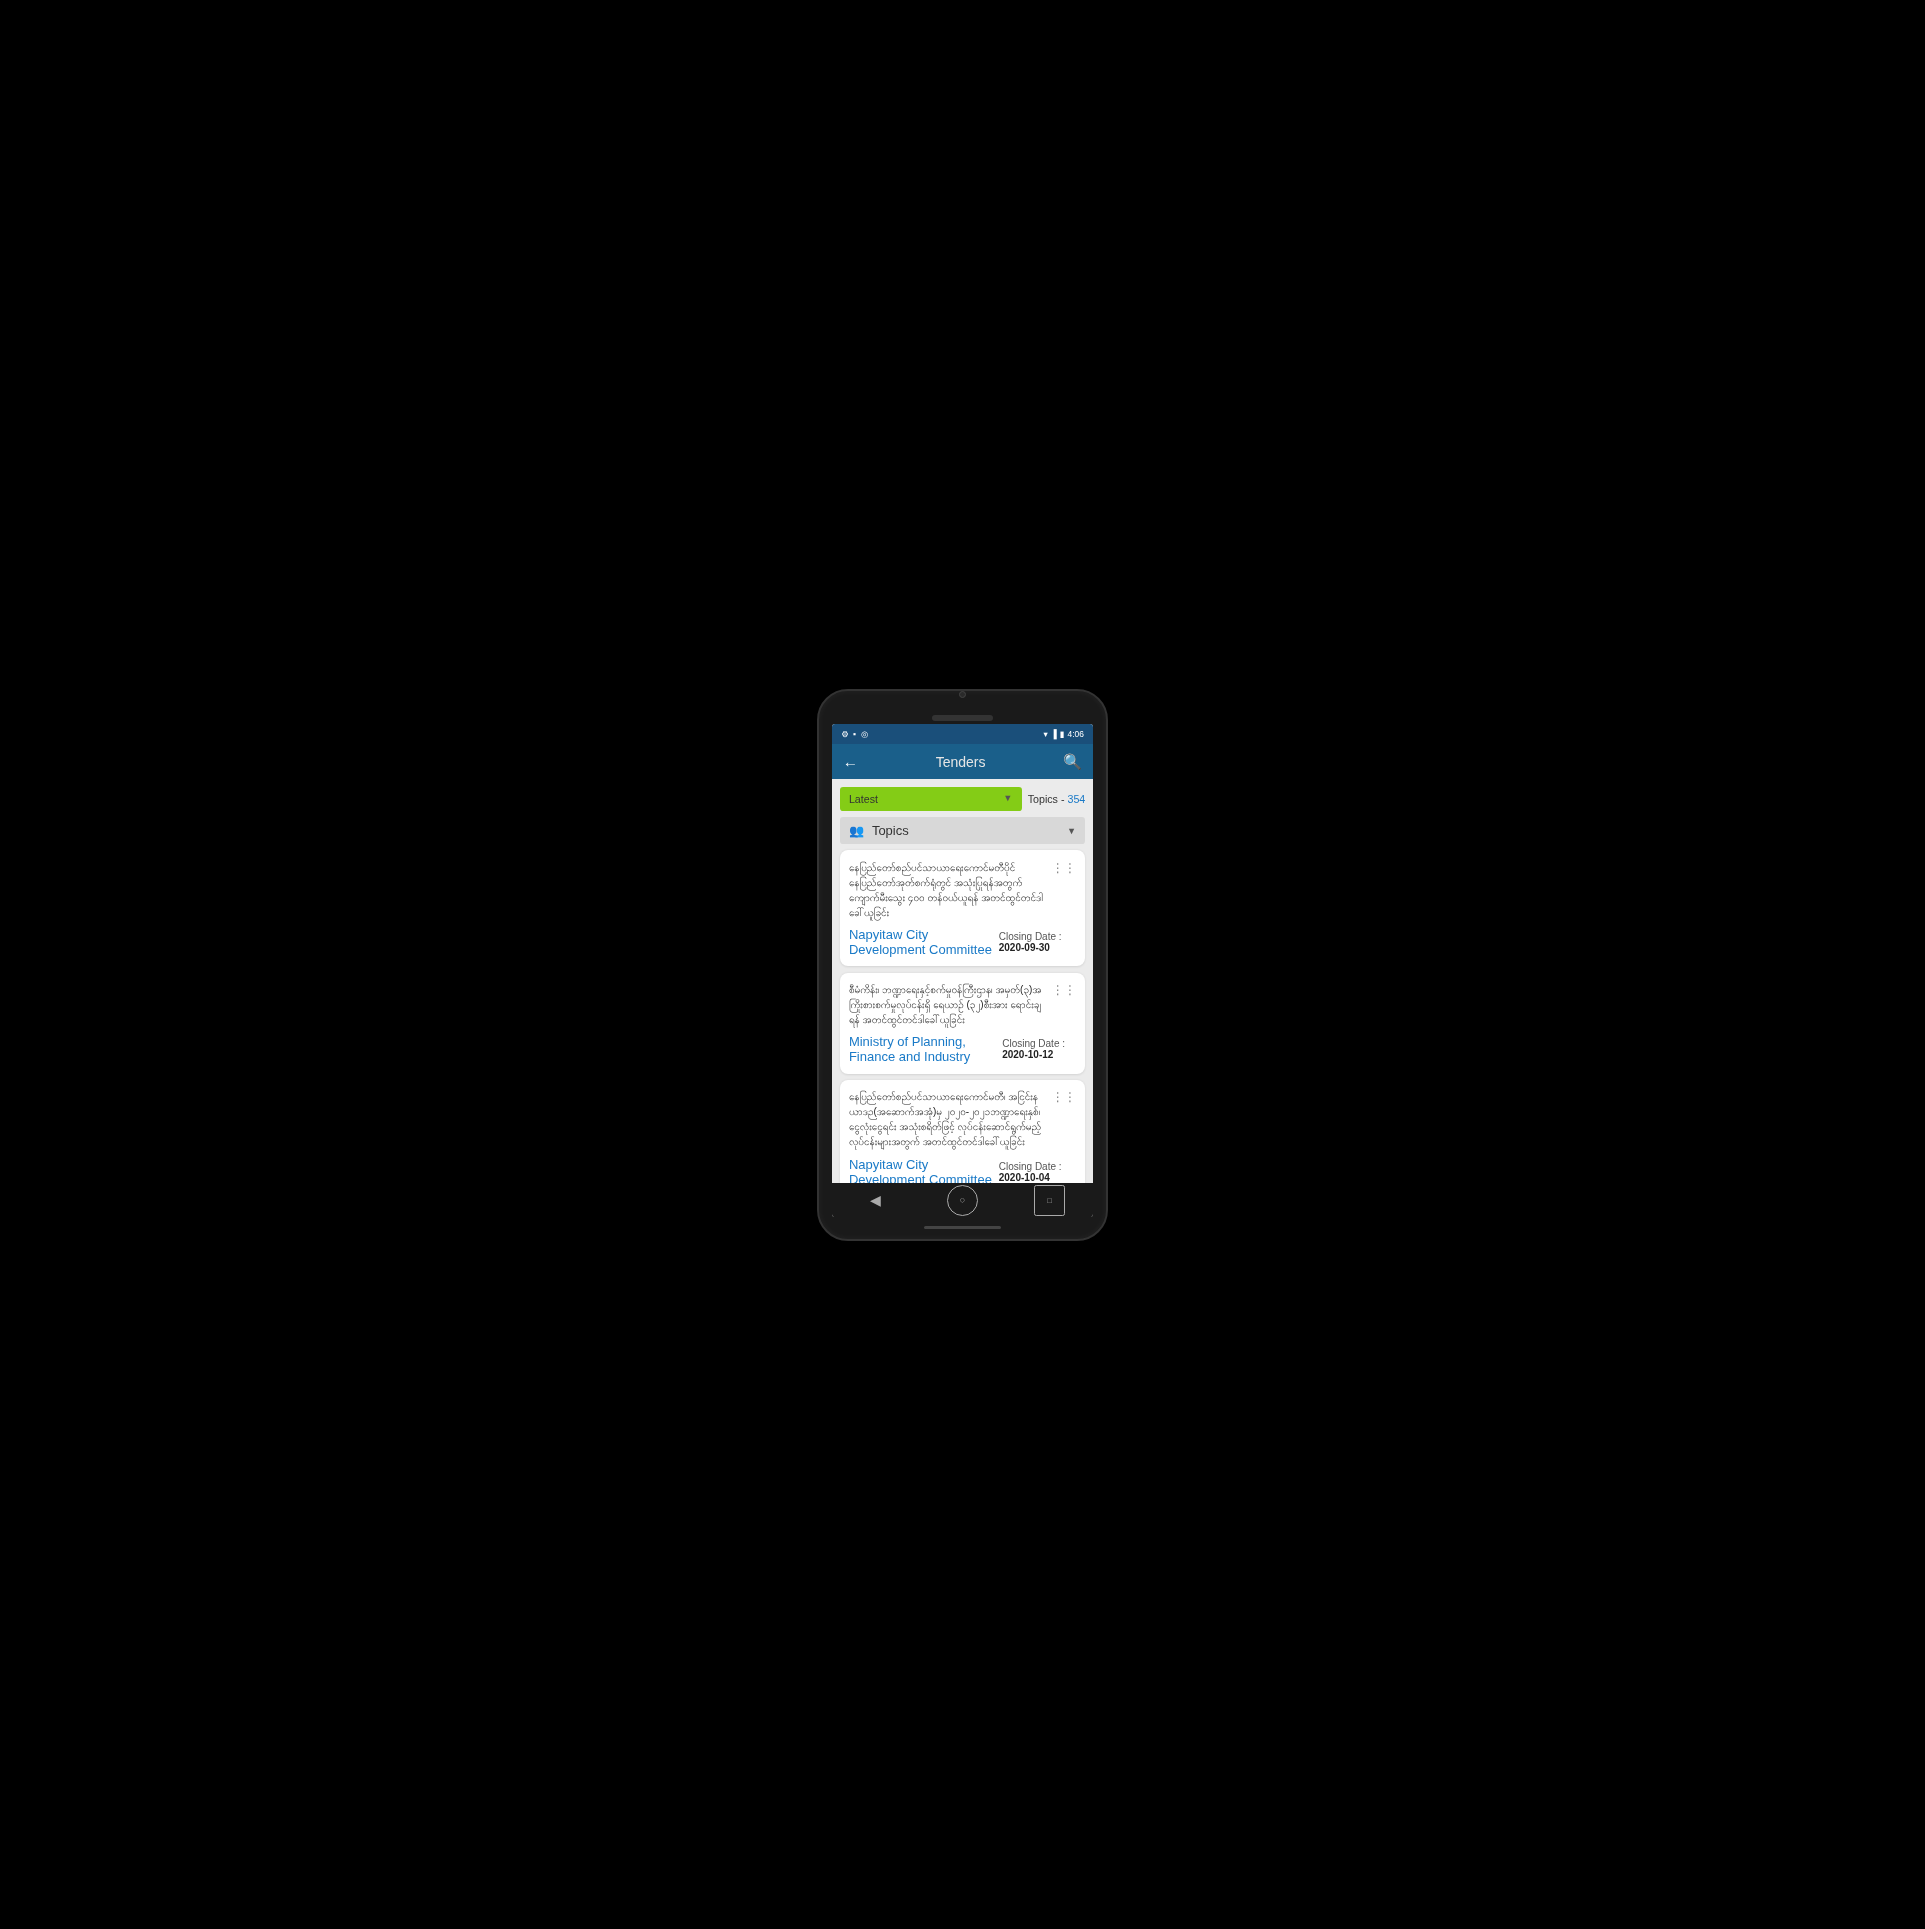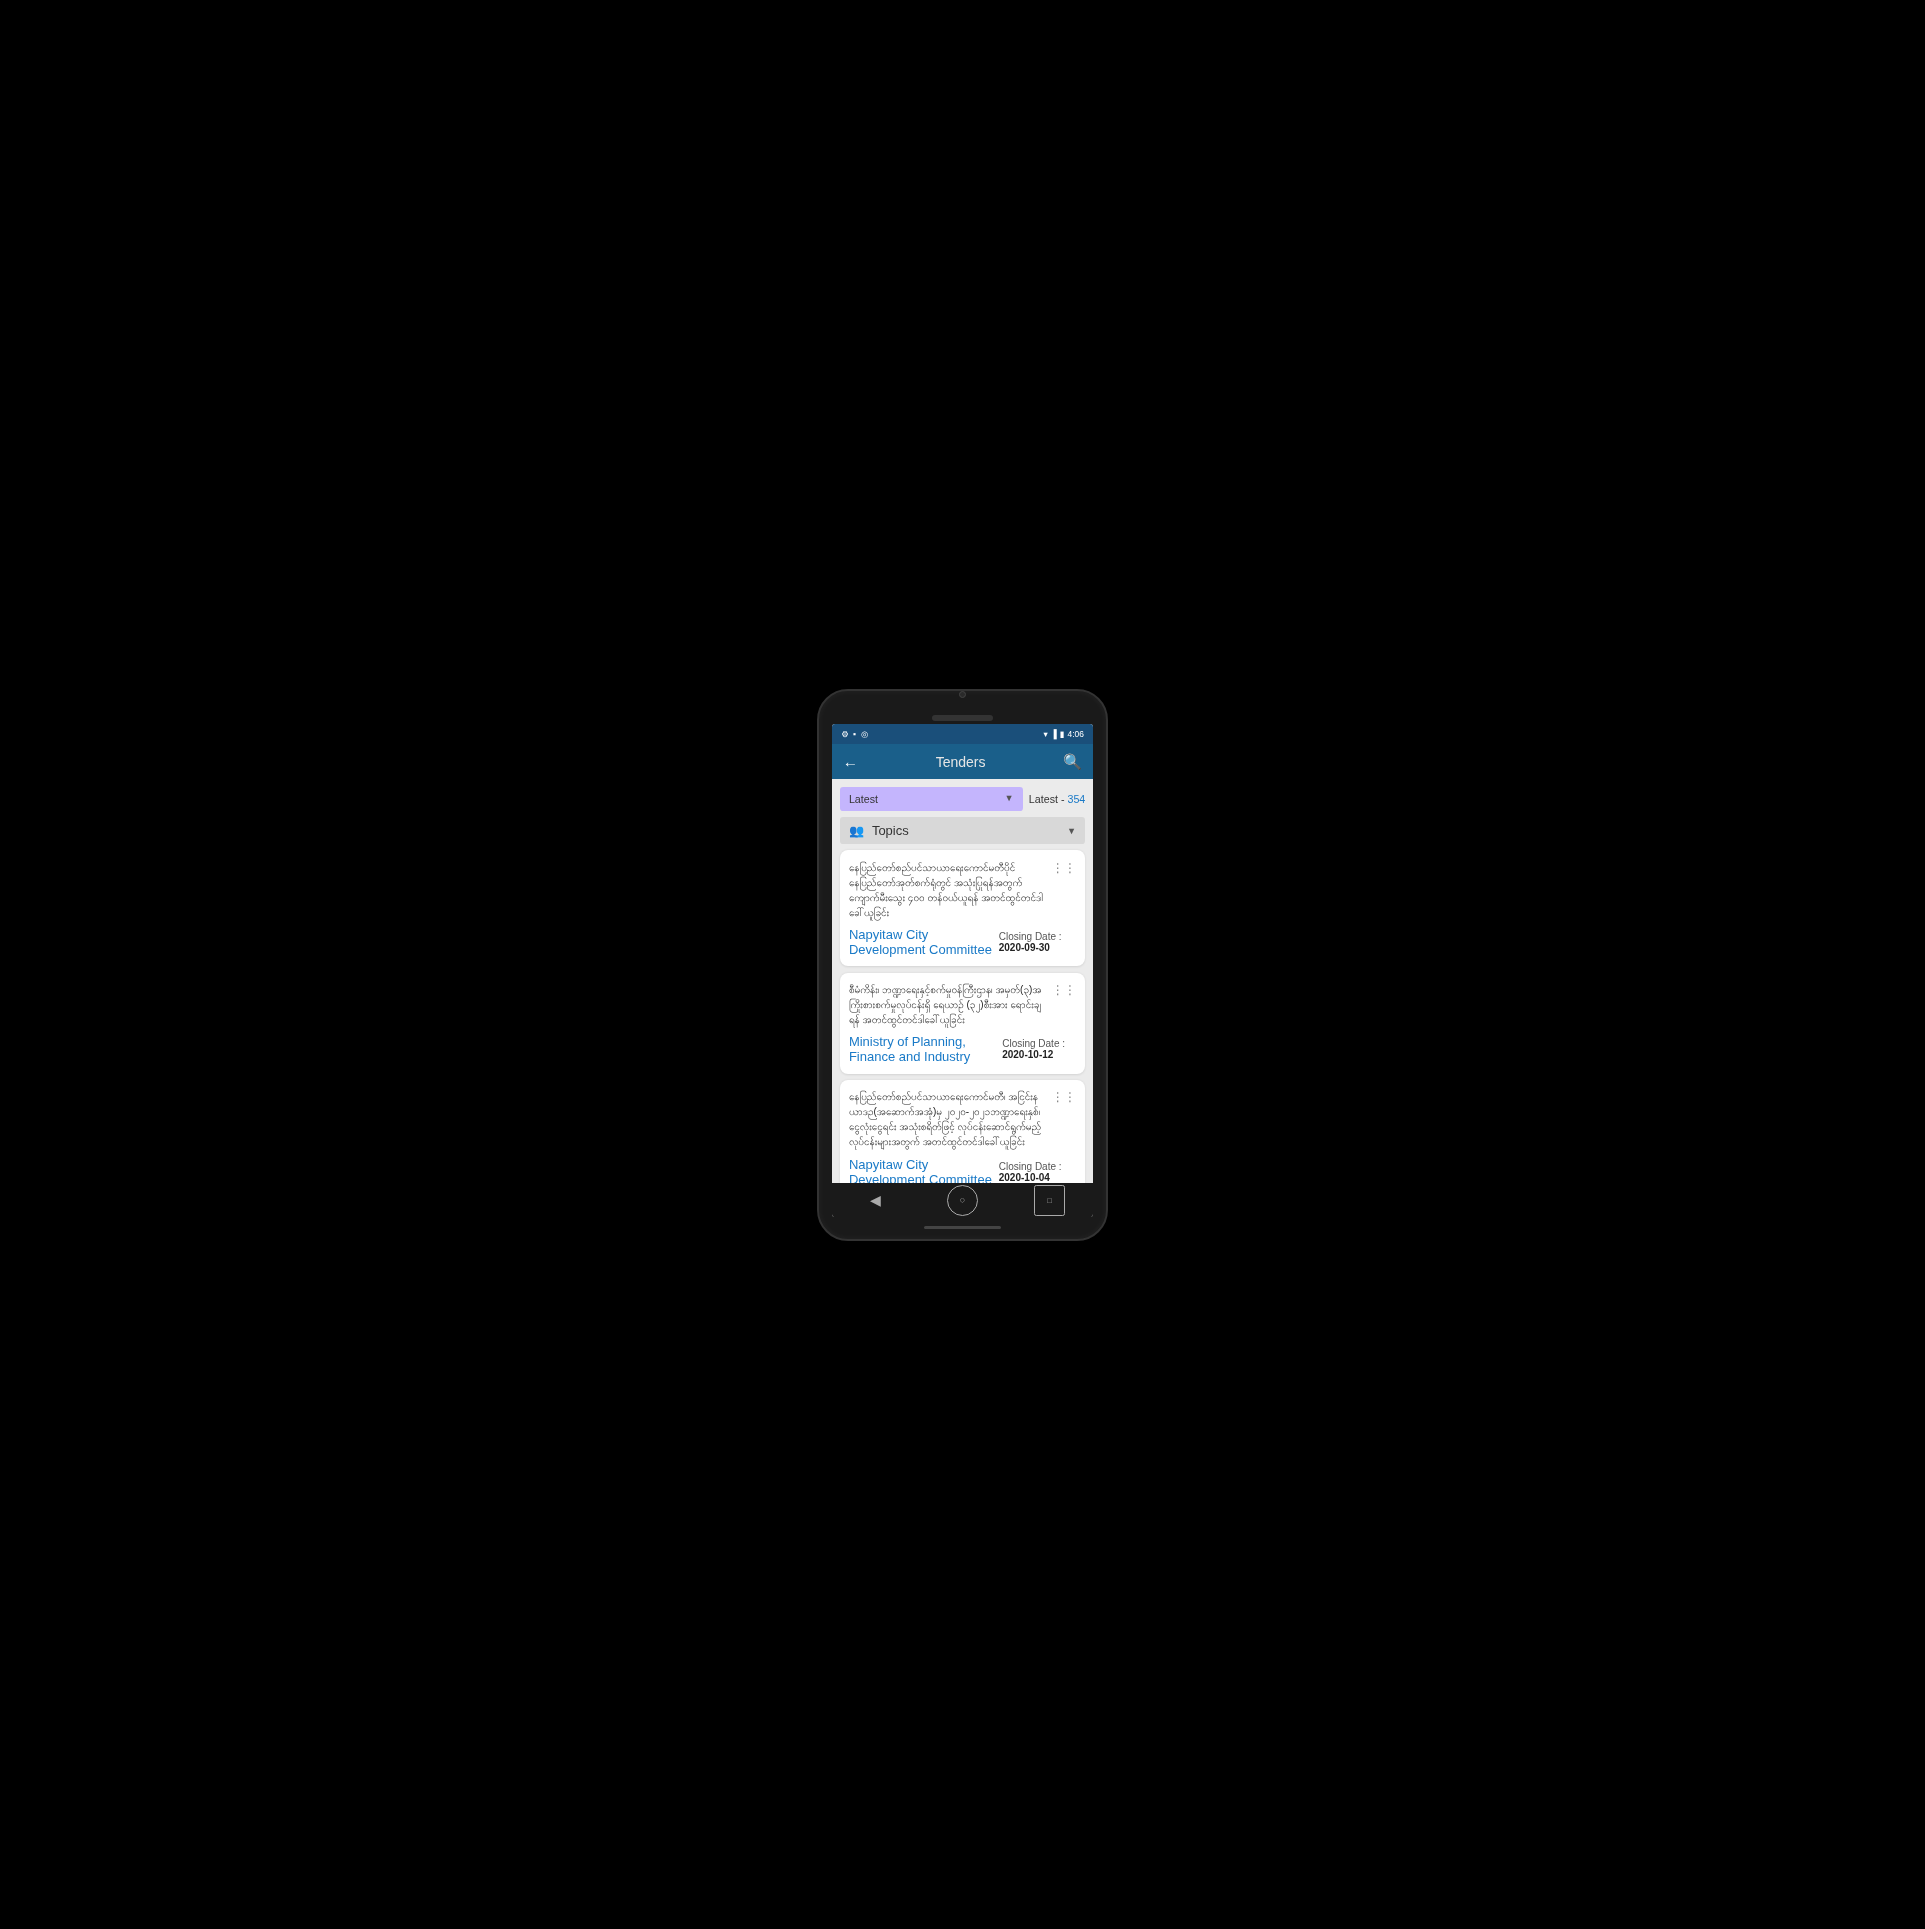--- a/index.html
+++ b/index.html
@@ -113,21 +113,21 @@
 
     
     .filter-row {
       display: flex;
       align-items: center;
       justify-content: space-between;
       gap: 6.1px;
     }
 
     .filter-dropdown {
-      background: #c4b5fd;
+      background: #84cc16;
       border-radius: 3.1px;
       display: flex;
       align-items: flex-start;
       padding: 6.1px 9.2px;
       gap: 7px;
       cursor: pointer;
       flex: 1;
     }
     .filter-dropdown-label {
       font-size: 10.7px;
@@ -283,21 +283,21 @@
     </div>
 
     <div class="content">
 
       <div class="filter-row">
         <div class="filter-dropdown">
           <span class="filter-dropdown-label">Latest</span>
           <span class="dropdown-arrow">▼</span>
         </div>
         <div class="count-text">
-          <span>Latest -</span>
+          <span>Topics -</span>
           <span class="count-number">354</span>
         </div>
       </div>
 
       <div class="topics-row">
         <span class="topics-icon">👥</span>
         <span class="topics-label">Topics</span>
         <span class="dropdown-arrow">▼</span>
       </div>
 

